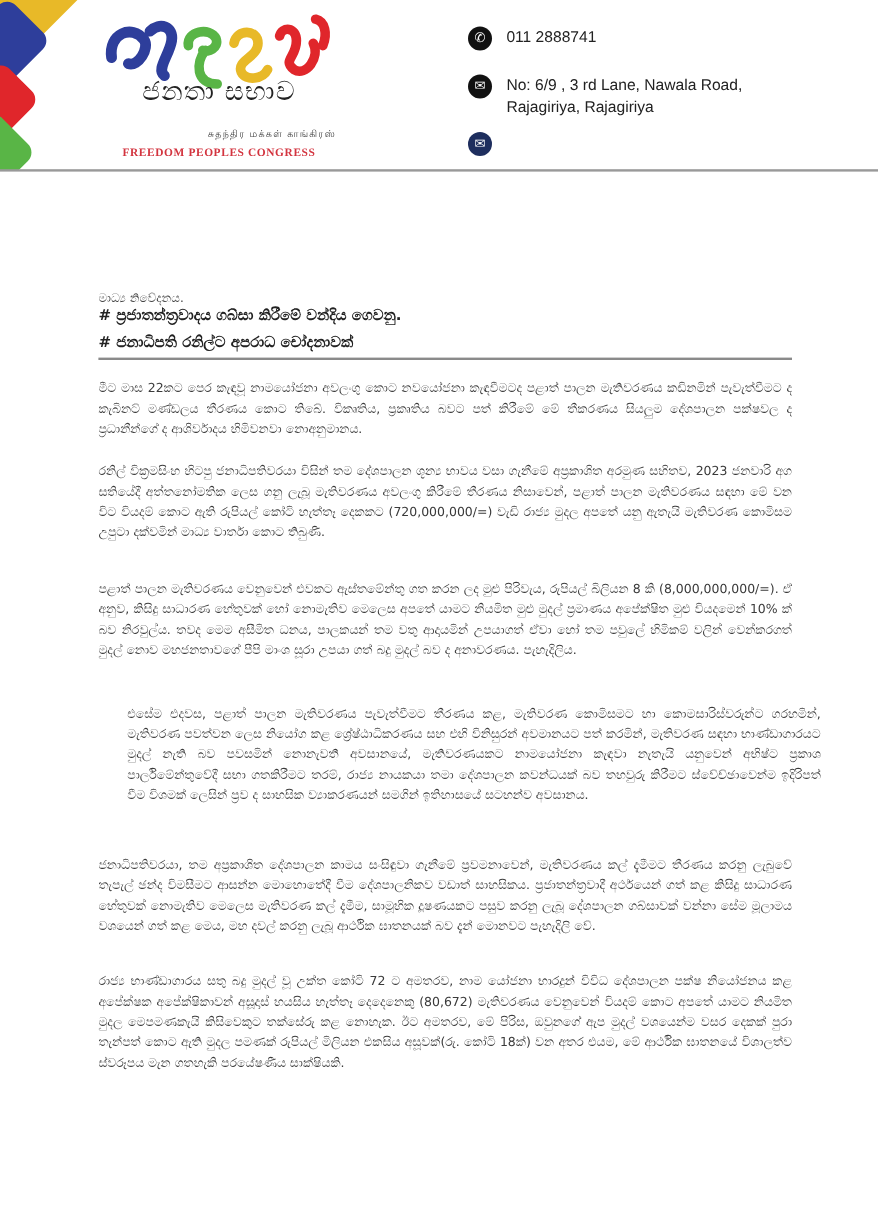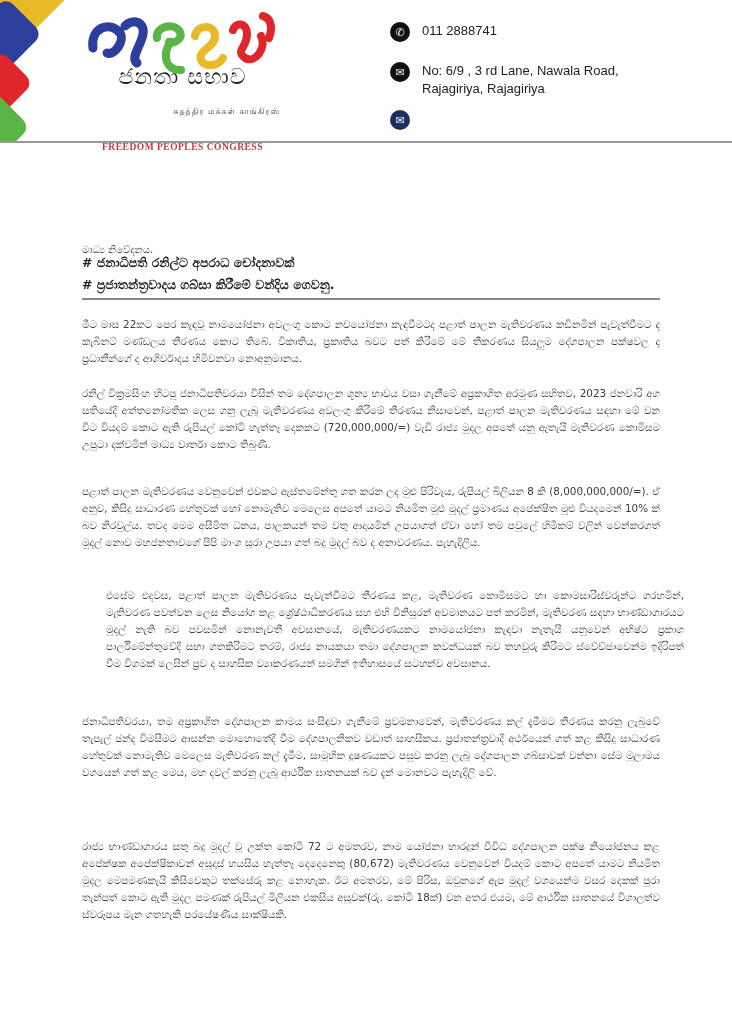--- a/index.html
+++ b/index.html
@@ -11,21 +11,21 @@
   .corner .blk { position: absolute; border-radius: 10px; transform: rotate(45deg); }
   .corner .yellow { background: #e8b928; width: 70px; height: 70px; left: -10px; top: -45px; }
   .corner .blue { background: #2e3e9b; width: 52px; height: 52px; left: -20px; top: 8px; }
   .corner .red { background: #e0262b; width: 46px; height: 46px; left: -22px; top: 60px; }
   .corner .green { background: #59b546; width: 50px; height: 50px; left: -30px; top: 102px; }
 
   .logo { position: absolute; left: 85px; top: 8px; width: 200px; height: 125px; }
   .logo-script { position: absolute; left: 0; top: 0; width: 195px; height: 70px; }
   .logo-name { position: absolute; left: 0; top: 56px; width: 195px; text-align: center; font-family: "DejaVu Sans", sans-serif; font-size: 22px; color: #222; letter-spacing: 1px; }
   .logo-sub { position: absolute; left: 0; top: 99px; width: 195px; text-align: right; font-size: 8px; color: #444; letter-spacing: 1px; }
-  .logo-en { position: absolute; left: 0; top: 115px; width: 195px; text-align: center; font-family: "Liberation Serif", serif; font-weight: bold; font-size: 9.5px; color: #d3343f; letter-spacing: 0.5px; margin-top: 19px; }
+  .logo-en { position: absolute; left: 0; top: 115px; width: 195px; text-align: center; font-family: "Liberation Serif", serif; font-weight: bold; font-size: 9.5px; color: #d3343f; letter-spacing: 0.5px; }
 
   .contacts { position: absolute; left: 390px; top: 18px; width: 330px; }
   .contact { position: relative; display: flex; align-items: flex-start; font-family: "Liberation Sans", sans-serif; font-size: 13px; color: #222; line-height: 18px; }
   .contact .ico { width: 20px; height: 20px; border-radius: 50%; background: #111; color: #fff; display: inline-flex; align-items: center; justify-content: center; font-size: 11px; margin-right: 12px; flex: 0 0 20px; }
   .contact .ico.navy { background: #1e2e5e; }
   .c-phone { position: absolute; top: 4px; left: 0; }
   .c-addr { position: absolute; top: 44px; left: 0; }
   .c-mail { position: absolute; top: 92px; left: 0; }
 
   .header-rule { position: absolute; left: 0; top: 141px; width: 732px; height: 2px; background: #999; }
@@ -33,21 +33,21 @@
   
   .doc { position: absolute; left: 82px; top: 200px; width: 578px; }
   .salutation { font-size: 10px; color: #444; position: absolute; top: 4px; left: 0; margin-top: 40px; }
   .headline { position: absolute; top: 52px; left: 0; width: 578px; font-size: 12.5px; font-weight: bold; color: #222; line-height: 22px; border-bottom: 2px solid #8a8a8a; padding-bottom: 2px; }
   .para { position: absolute; left: 0; width: 578px; font-size: 10.4px; line-height: 17px; color: #3a3a3a; text-align: justify; }
   .p1 { top: 106px; }
   .p2 { top: 175px; }
   .p3 { top: 273px; }
   .p4 { top: 377px; margin-left: 24px; }
   .p5 { top: 503px; }
-  .p6 { top: 628px; }
+  .p6 { top: 600px; }
 </style>
 </head>
 <body>
 
 <div class="header">
   <div class="corner">
     <div class="blk yellow"></div>
     <div class="blk blue"></div>
     <div class="blk red"></div>
     <div class="blk green"></div>
@@ -82,22 +82,22 @@
       <span class="ico navy">✉</span>
     </div>
   </div>
 
   <div class="header-rule"></div>
 </div>
 
 <div class="doc">
   <div class="salutation">මාධ්‍ය නිවේදනය.</div>
   <div class="headline">
+    <div># ප්‍රජාතන්ත්‍රවාදය ගබ්සා කිරීමේ වන්දිය ගෙවනු.</div>
     <div># ජනාධිපති රනිල්ට අපරාධ චෝදනාවක්</div>
-    <div># ප්‍රජාතන්ත්‍රවාදය ගබ්සා කිරීමේ වන්දිය ගෙවනු.</div>
   </div>
   <p class="para p1">මීට මාස 22කට පෙර කැඳවූ නාමයෝජනා අවලංගු කොට නවයෝජනා කැඳවීමටද පළාත් පාලන මැතිවරණය කඩිනමින් පැවැත්වීමට ද කැබිනට් මණ්ඩලය තීරණය කොට තිබේ. විකෘතිය, ප්‍රකෘතිය බවට පත් කිරීමේ මේ තීකරණය සියලුම දේශපාලන පක්ෂවල ද ප්‍රධානීන්ගේ ද ආශිර්වාදය හිමිවනවා නොඅනුමානය.</p>
   <p class="para p2">රනිල් වික්‍රමසිංහ හිටපු ජනාධිපතිවරයා විසින් තම දේශපාලන ශූන්‍ය භාවය වසා ගැනීමේ අප්‍රකාශිත අරමුණ සහිතව, 2023 ජනවාරි අග සතියේදී අත්තනෝමතික ලෙස ගනු ලැබූ මැතිවරණය අවලංගු කිරීමේ තීරණය නිසාවෙන්, පළාත් පාලන මැතිවරණය සඳහා මේ වන විට වියදම් කොට ඇති රුපියල් කෝටි හැත්තෑ දෙකකට (720,000,000/=) වැඩි රාජ්‍ය මුදල අපතේ යනු ඇතැයි මැතිවරණ කොමිසම උපුටා දක්වමින් මාධ්‍ය වාර්තා කොට තිබුණි.</p>
   <p class="para p3">පළාත් පාලන මැතිවරණය වෙනුවෙන් එවකට ඇස්තමේන්තු ගත කරන ලද මුළු පිරිවැය, රුපියල් බිලියන 8 කි (8,000,000,000/=). ඒ අනුව, කිසිදු සාධාරණ හේතුවක් හෝ නොමැතිව මෙලෙස අපතේ යාමට නියමිත මුළු මුදල් ප්‍රමාණය අපේක්ෂිත මුළු වියදමෙන් 10% ක් බව නිරවුල්ය. තවද මෙම අසීමිත ධනය, පාලකයන් තම වතු ආදායමින් උපයාගත් ඒවා හෝ තම පවුලේ හිමිකම් වලින් වෙන්කරගත් මුදල් නොව මහජනතාවගේ පීපි මාංශ සූරා උපයා ගත් බදු මුදල් බව ද අනාවරණය. පැහැදිලිය.</p>
   <p class="para p4">එසේම එදවස, පළාත් පාලන මැතිවරණය පැවැත්වීමට තීරණය කළ, මැතිවරණ කොමිසමට හා කොමසාරිස්වරුන්ට ගරහමින්, මැතිවරණ පවත්වන ලෙස නියෝග කළ ශ්‍රේෂ්ඨාධිකරණය සහ එහි විනිසුරන් අවමානයට පත් කරමින්, මැතිවරණ සඳහා භාණ්ඩාගාරයට මුදල් නැති බව පවසමින් නොනැවතී අවසානයේ, මැතිවරණයකට නාමයෝජනා කැඳවා නැතැයි යනුවෙන් අභිෂ්ට ප්‍රකාශ පාර්ලිමේන්තුවේදී සභා ගතකිරීමට තරම්, රාජ්‍ය නායකයා තමා දේශපාලන කවන්ධයක් බව තහවුරු කිරීමට ස්වේච්ඡාවෙන්ම ඉදිරිපත් වීම විශමක් ලෙසින් ප්‍රව ද සාහසික ව්‍යාකරණයන් සමගින් ඉතිහාසයේ සටහන්ව අවසානය.</p>
   <p class="para p5">ජනාධිපතිවරයා, තම අප්‍රකාශිත දේශපාලන කාමය සංසිඳුවා ගැනීමේ ප්‍රවමනාවෙන්, මැතිවරණය කල් දැමීමට තීරණය කරනු ලැබුවේ තැපැල් ඡන්ද විමසීමට ආසන්න මොහොතේදී වීම දේශපාලනිකව වඩාත් සාහසිකය. ප්‍රජාතන්ත්‍රවාදී අර්ථයෙන් ගත් කළ කිසිදු සාධාරණ හේතුවක් නොමැතිව මෙලෙස මැතිවරණ කල් දැමීම, සාමූහික දූෂණයකට පසුව කරනු ලැබූ දේශපාලන ගබ්සාවක් වන්නා සේම මූලාමය වශයෙන් ගත් කළ මෙය, මහ දවල් කරනු ලැබූ ආර්ථික ඝාතනයක් බව දැන් මොනවට පැහැදිලි වේ.</p>
   <p class="para p6">රාජ්‍ය භාණ්ඩාගාරය සතු බදු මුදල් වූ උක්ත කෝටි 72 ට අමතරව, නාම යෝජනා භාරදුන් විවිධ දේශපාලන පක්ෂ නියෝජනය කළ අපේක්ෂක අපේක්ෂිකාවන් අසූදාස් හයසිය හැත්තෑ දෙදෙනෙකු (80,672) මැතිවරණය වෙනුවෙන් වියදම් කොට අපතේ යාමට නියමිත මුදල මෙපමණකැයි කිසිවෙකුට තක්සේරු කළ නොහැක. ඊට අමතරව, මේ පිරිස, ඔවුනගේ ඇප මුදල් වශයෙන්ම වසර දෙකක් පුරා තැන්පත් කොට ඇති මුදල පමණක් රුපියල් මිලියන එකසිය අසූවක්(රු. කෝටි 18ක්) වන අතර එයම, මේ ආර්ථික ඝාතනයේ විශාලත්ව ස්වරූපය මැන ගතහැකි පරයේෂණීය සාක්ෂියකි.</p>
 </div>
 
 </body></html>

